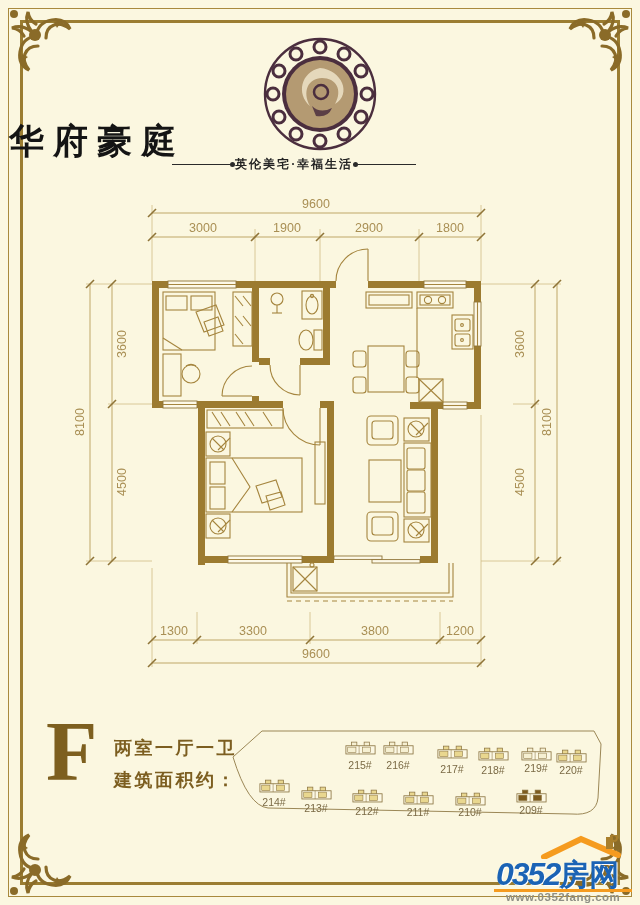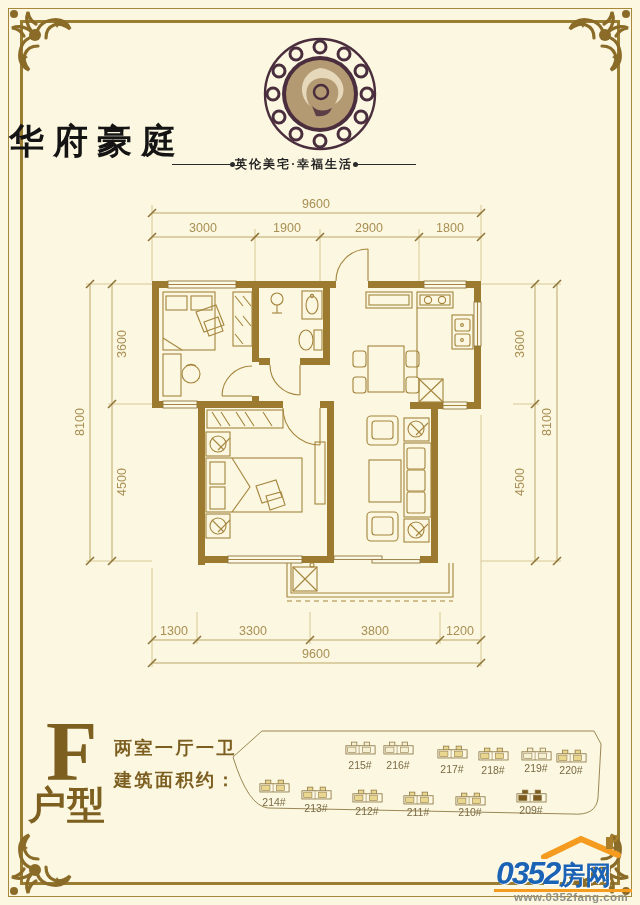--- a/index.html
+++ b/index.html
@@ -49,23 +49,23 @@
   .unit-line{font-size:18px;font-weight:bold;letter-spacing:2.5px;margin-bottom:8px;
        white-space:nowrap;}
   .unit-area{margin-left:24px;white-space:nowrap;}
   .unit-area .num{font-size:26px;font-weight:bold;font-family:"Liberation Serif",serif;}
   .unit-area .sq{font-size:13px;font-weight:bold;}
   
   .site-logo{position:absolute;right:2px;bottom:2px;width:148px;height:66px;}
   .logo-row{position:absolute;left:6px;top:18px;white-space:nowrap;}
   .logo-num{font-style:italic;font-weight:bold;font-size:32px;color:#1b63b5;
        letter-spacing:-2px;text-shadow:1px 1px 0 #ffffff;}
-  .logo-cn{font-weight:bold;font-size:26px;color:#1b63b5;text-shadow:1px 1px 0 #ffffff;margin-top:36px;}
+  .logo-cn{font-weight:bold;font-size:30px;color:#1b63b5;text-shadow:1px 1px 0 #ffffff;margin-top:36px;}
   .logo-rule{position:absolute;left:4px;top:52px;width:138px;height:2.5px;background:#f59b1f;}
-  .logo-url{position:absolute;left:24px;top:54px;font-size:11.5px;font-weight:bold;
+  .logo-url{position:absolute;left:16px;top:54px;font-size:11.5px;font-weight:bold;
        color:#8f8f85;letter-spacing:0.5px;}
   .logo-roof{position:absolute;left:46px;top:-2px;width:100px;height:24px;}
 </style>
 </head>
 <body>
 
 <div class="frame-outer"></div>
 <div class="frame-inner"></div>
 
 <svg class="corner tl" viewBox="0 0 78 78">
@@ -504,21 +504,20 @@
     </g>
     <g>
       <use href="#bldg-icon" x="516" y="789" width="31" height="15" color="#7d5b1e"></use>
       <text class="bldg-label" x="531" y="814">209#</text>
     </g>
   </g>
 </svg>
 
 <div class="unit-info">
   <div class="unit-F">F</div>
-  <div class="unit-type">户型</div>
   <div class="unit-text">
     <div class="unit-line">两室一厅一卫</div>
     <div class="unit-line">建筑面积约：</div>
   </div>
 </div>
 
 <div class="site-logo">
   <svg class="logo-roof" viewBox="0 0 100 24">
     <path d="M8,22 L45,4 L82,20" fill="none" stroke="#f59b1f" stroke-width="6" stroke-linecap="round"></path>
     <rect x="70" y="2" width="7" height="12" fill="#a97f2c"></rect>

